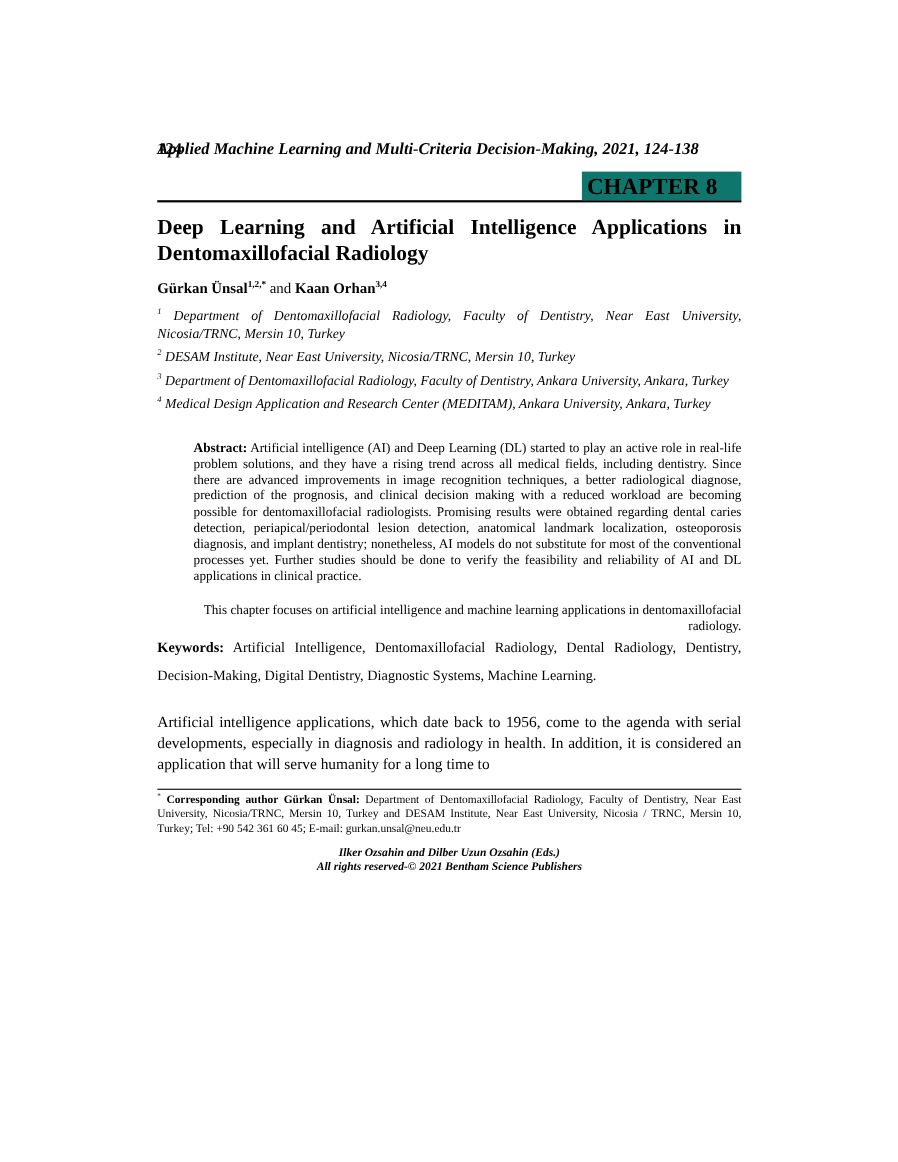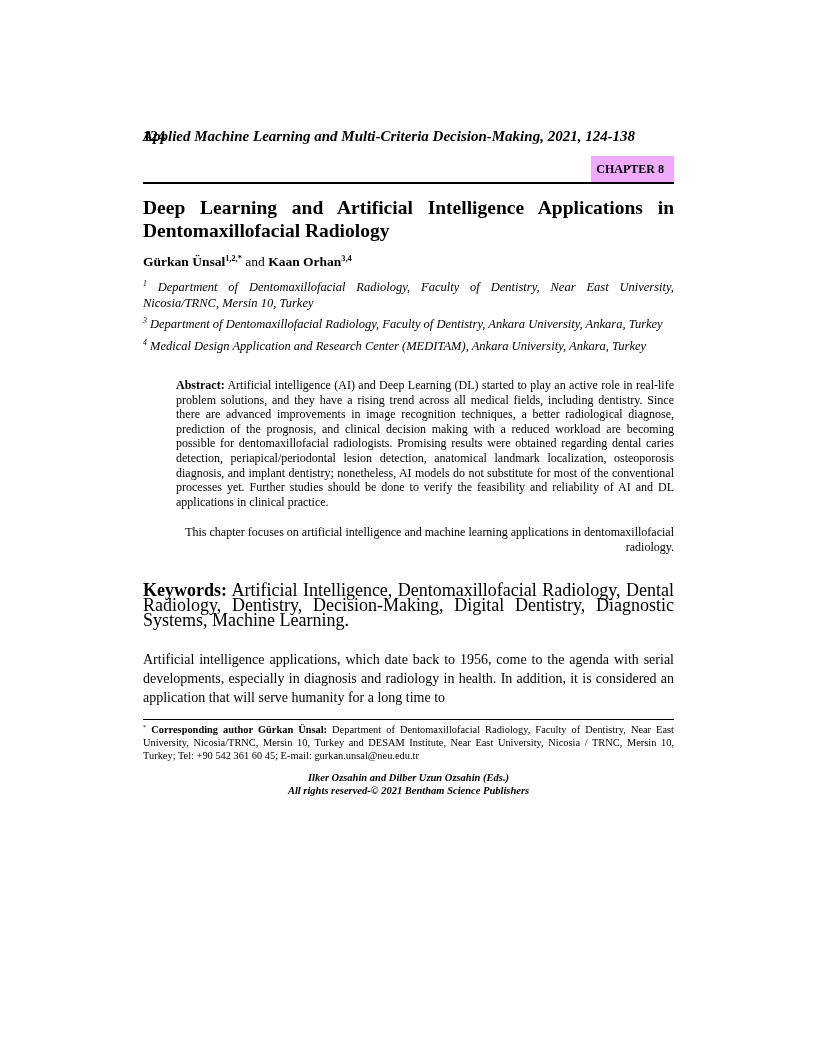--- a/index.html
+++ b/index.html
@@ -37,25 +37,25 @@
   .journal-ref { font-style: italic; font-weight: bold; }
   
   .badge-row {
     margin-top: 12px;
     text-align: right;
     border-bottom: 2px solid #000;
     line-height: 0;
   }
   .chapter-badge {
     display: inline-block;
-    background: #f0abfc;
-    font-size: 12px;
+    background: #0f766e;
+    font-size: 21px;
     font-weight: bold;
     line-height: 23px;
-    padding: 2px 10px 1px 5px;
+    padding: 2px 22px 1px 5px;
   }
   
   .paper-title {
     font-size: 19.5px;
     font-weight: bold;
     line-height: 22.5px;
     text-align: justify;
   }
   .authors-line {
     margin-top: 12px;
@@ -84,23 +84,22 @@
   .abstract-label { font-weight: bold; }
   .abstract-note {
     margin-top: 16px;
     margin-left: 33px;
     font-size: 12px;
     line-height: 14.6px;
     text-align: right;
   }
   
   .keywords-para {
-    margin-top: 28px;
-    font-size: 18px;
-    line-height: 15px;
+    font-size: 13px;
+    line-height: 25px;
     text-align: justify;
   }
   .keywords-label { font-weight: bold; }
   
   .body-para {
     margin-top: 22px;
     font-size: 14px;
     line-height: 19px;
     text-align: justify;
   }
@@ -140,20 +139,21 @@
     </div>
 
     <h1 class="paper-title" style="margin-bottom:0;">Deep Learning and Artificial Intelligence Applications in Dentomaxillofacial Radiology</h1>
 
     <div class="authors-line">
       <span class="author-name">Gürkan Ünsal</span><sup class="author-sup">1,2,*</sup><span> and </span><span class="author-name">Kaan Orhan</span><sup class="author-sup">3,4</sup>
     </div>
 
     <div class="affiliations">
       <p class="affiliation"><sup>1</sup><span> Department of Dentomaxillofacial Radiology, Faculty of Dentistry, Near East University, Nicosia/TRNC, Mersin 10, Turkey</span></p>
+      <p class="affiliation"><sup>2</sup><span> DESAM Institute, Near East University, Nicosia/TRNC, Mersin 10, Turkey</span></p>
       <p class="affiliation"><sup>3</sup><span> Department of Dentomaxillofacial Radiology, Faculty of Dentistry, Ankara University, Ankara, Turkey</span></p>
       <p class="affiliation"><sup>4</sup><span> Medical Design Application and Research Center (MEDITAM), Ankara University, Ankara, Turkey</span></p>
     </div>
 
     <div class="abstract-block">
       <span class="abstract-label">Abstract:</span><span> Artificial intelligence (AI) and Deep Learning (DL) started to play an active role in real-life problem solutions, and they have a rising trend across all medical fields, including dentistry. Since there are advanced improvements in image recognition techniques, a better radiological diagnose, prediction of the prognosis, and clinical decision making with a reduced workload are becoming possible for dentomaxillofacial radiologists. Promising results were obtained regarding dental caries detection, periapical/periodontal lesion detection, anatomical landmark localization, osteoporosis diagnosis, and implant dentistry; nonetheless, AI models do not substitute for most of the conventional processes yet. Further studies should be done to verify the feasibility and reliability of AI and DL applications in clinical practice.</span>
     </div>
 
     <div class="abstract-note">This chapter focuses on artificial intelligence and machine learning applications in dentomaxillofacial radiology.</div>
 

